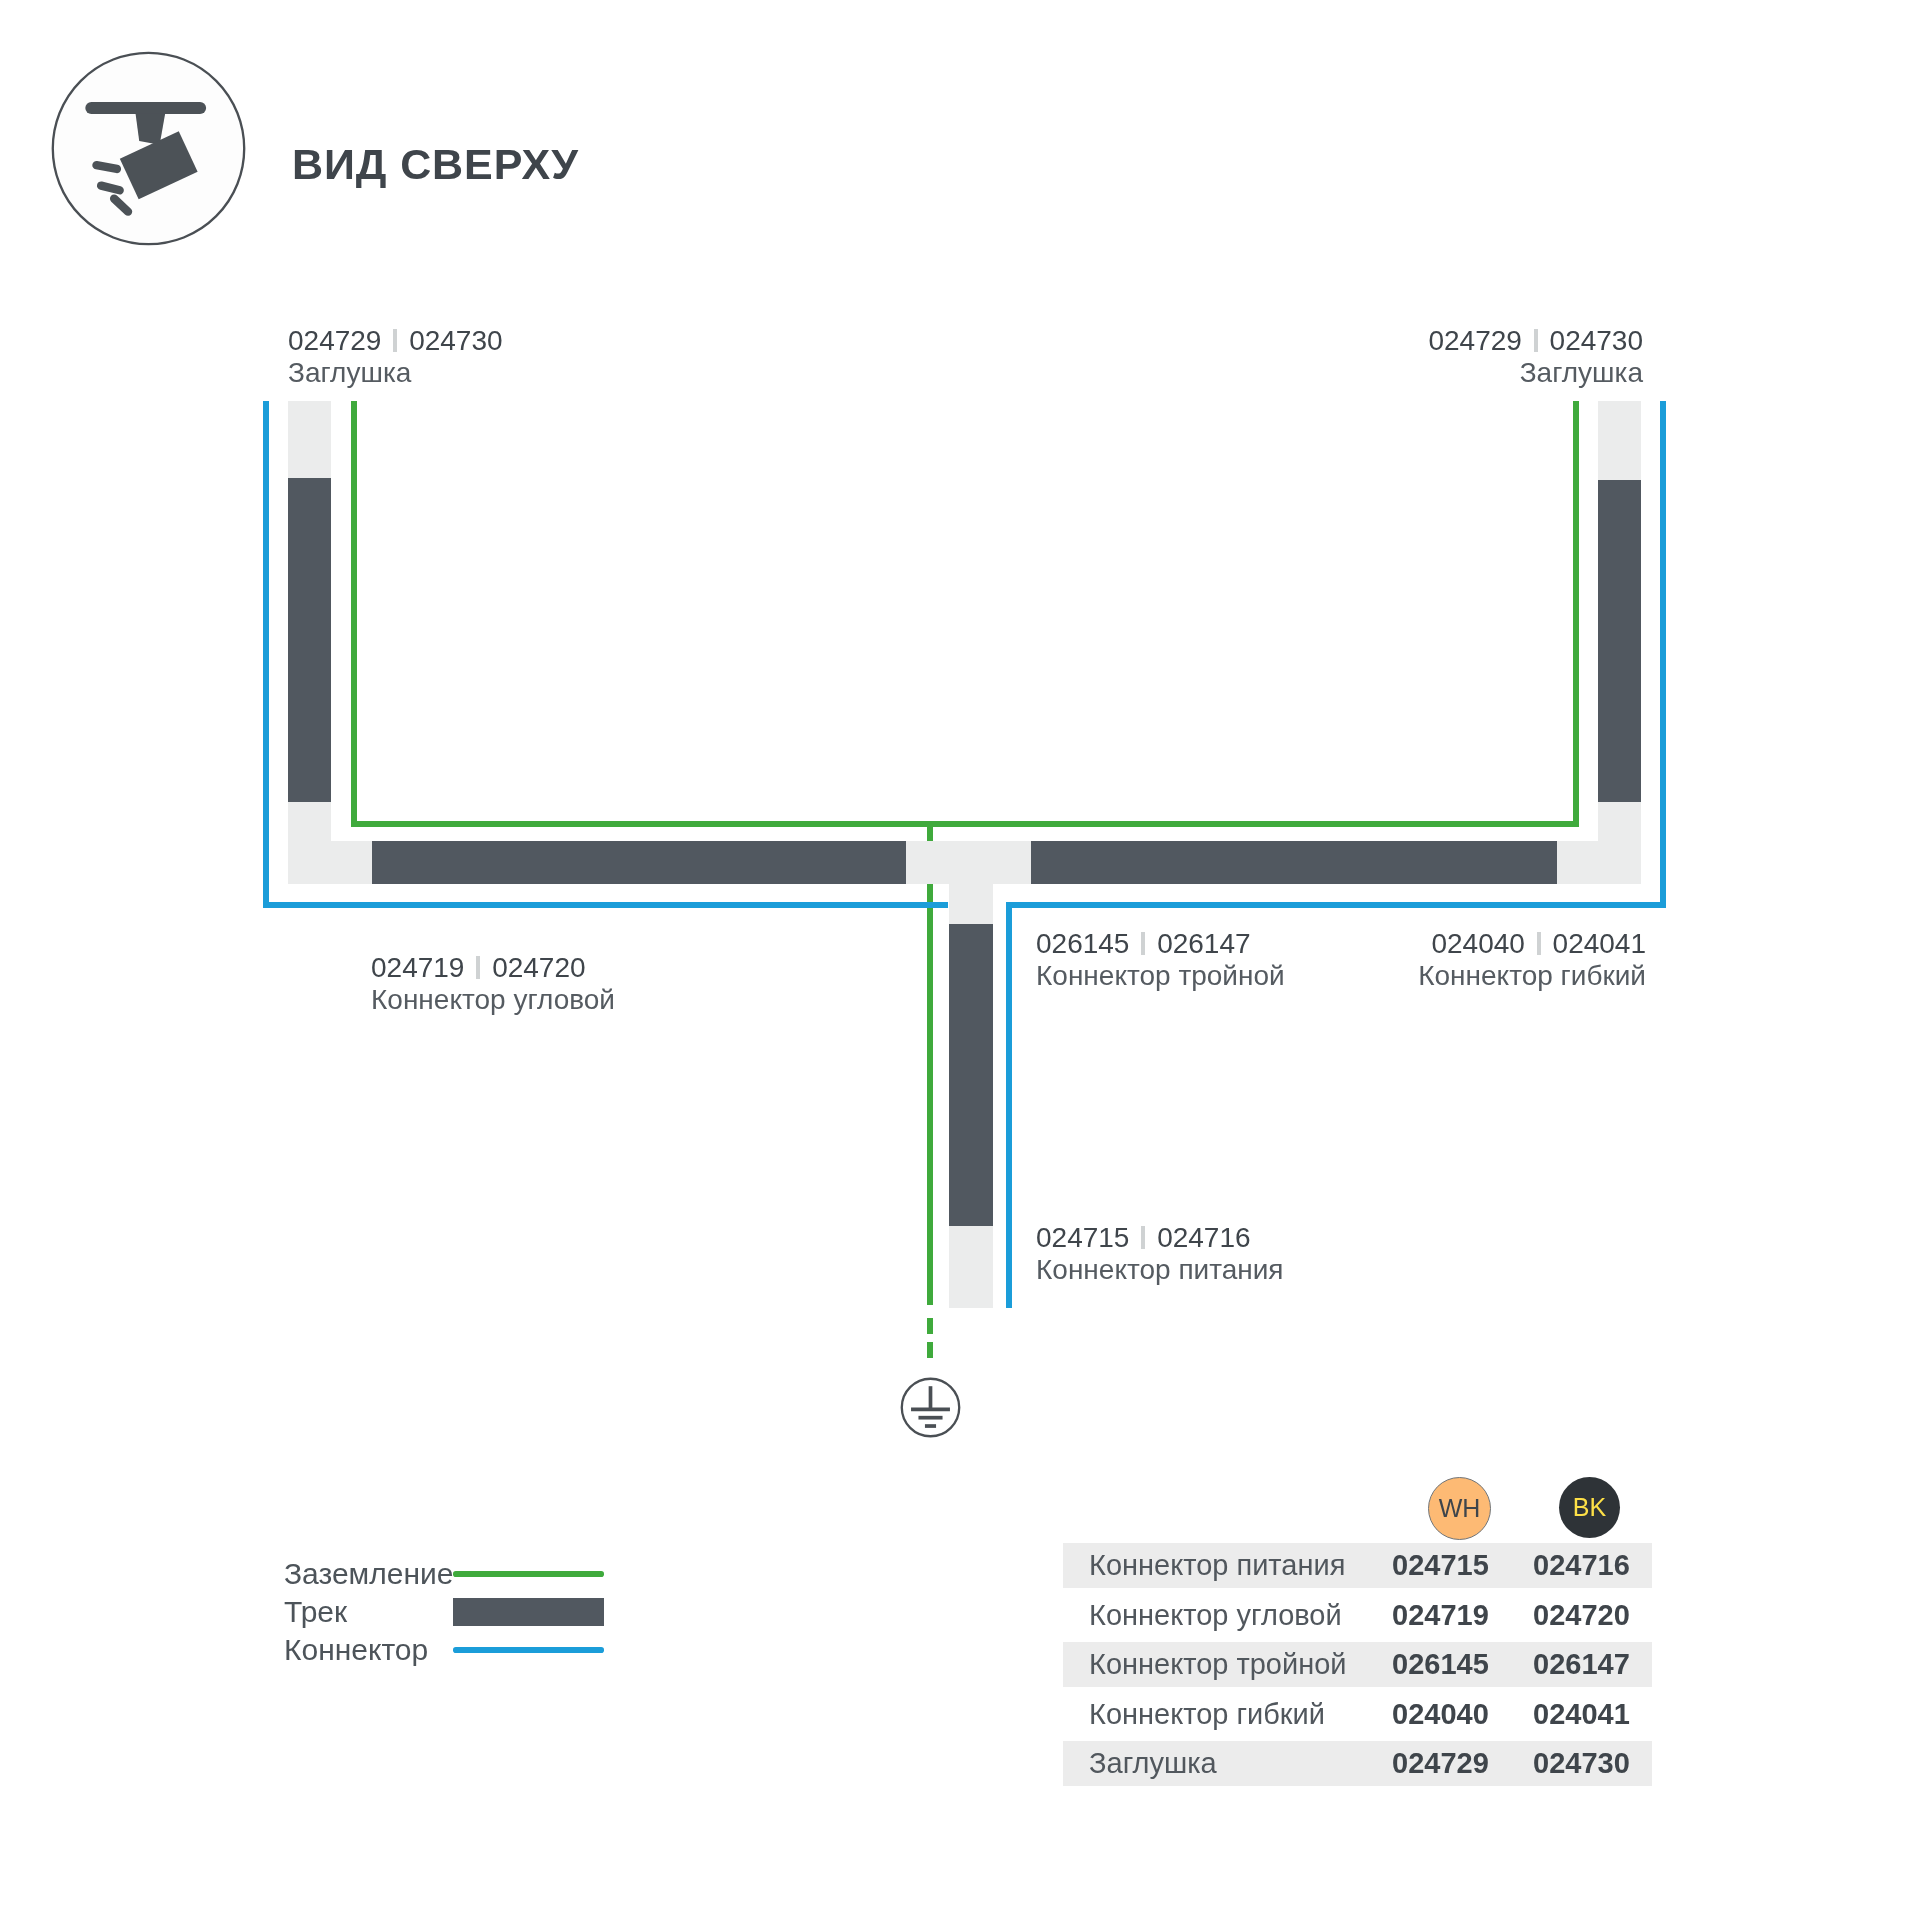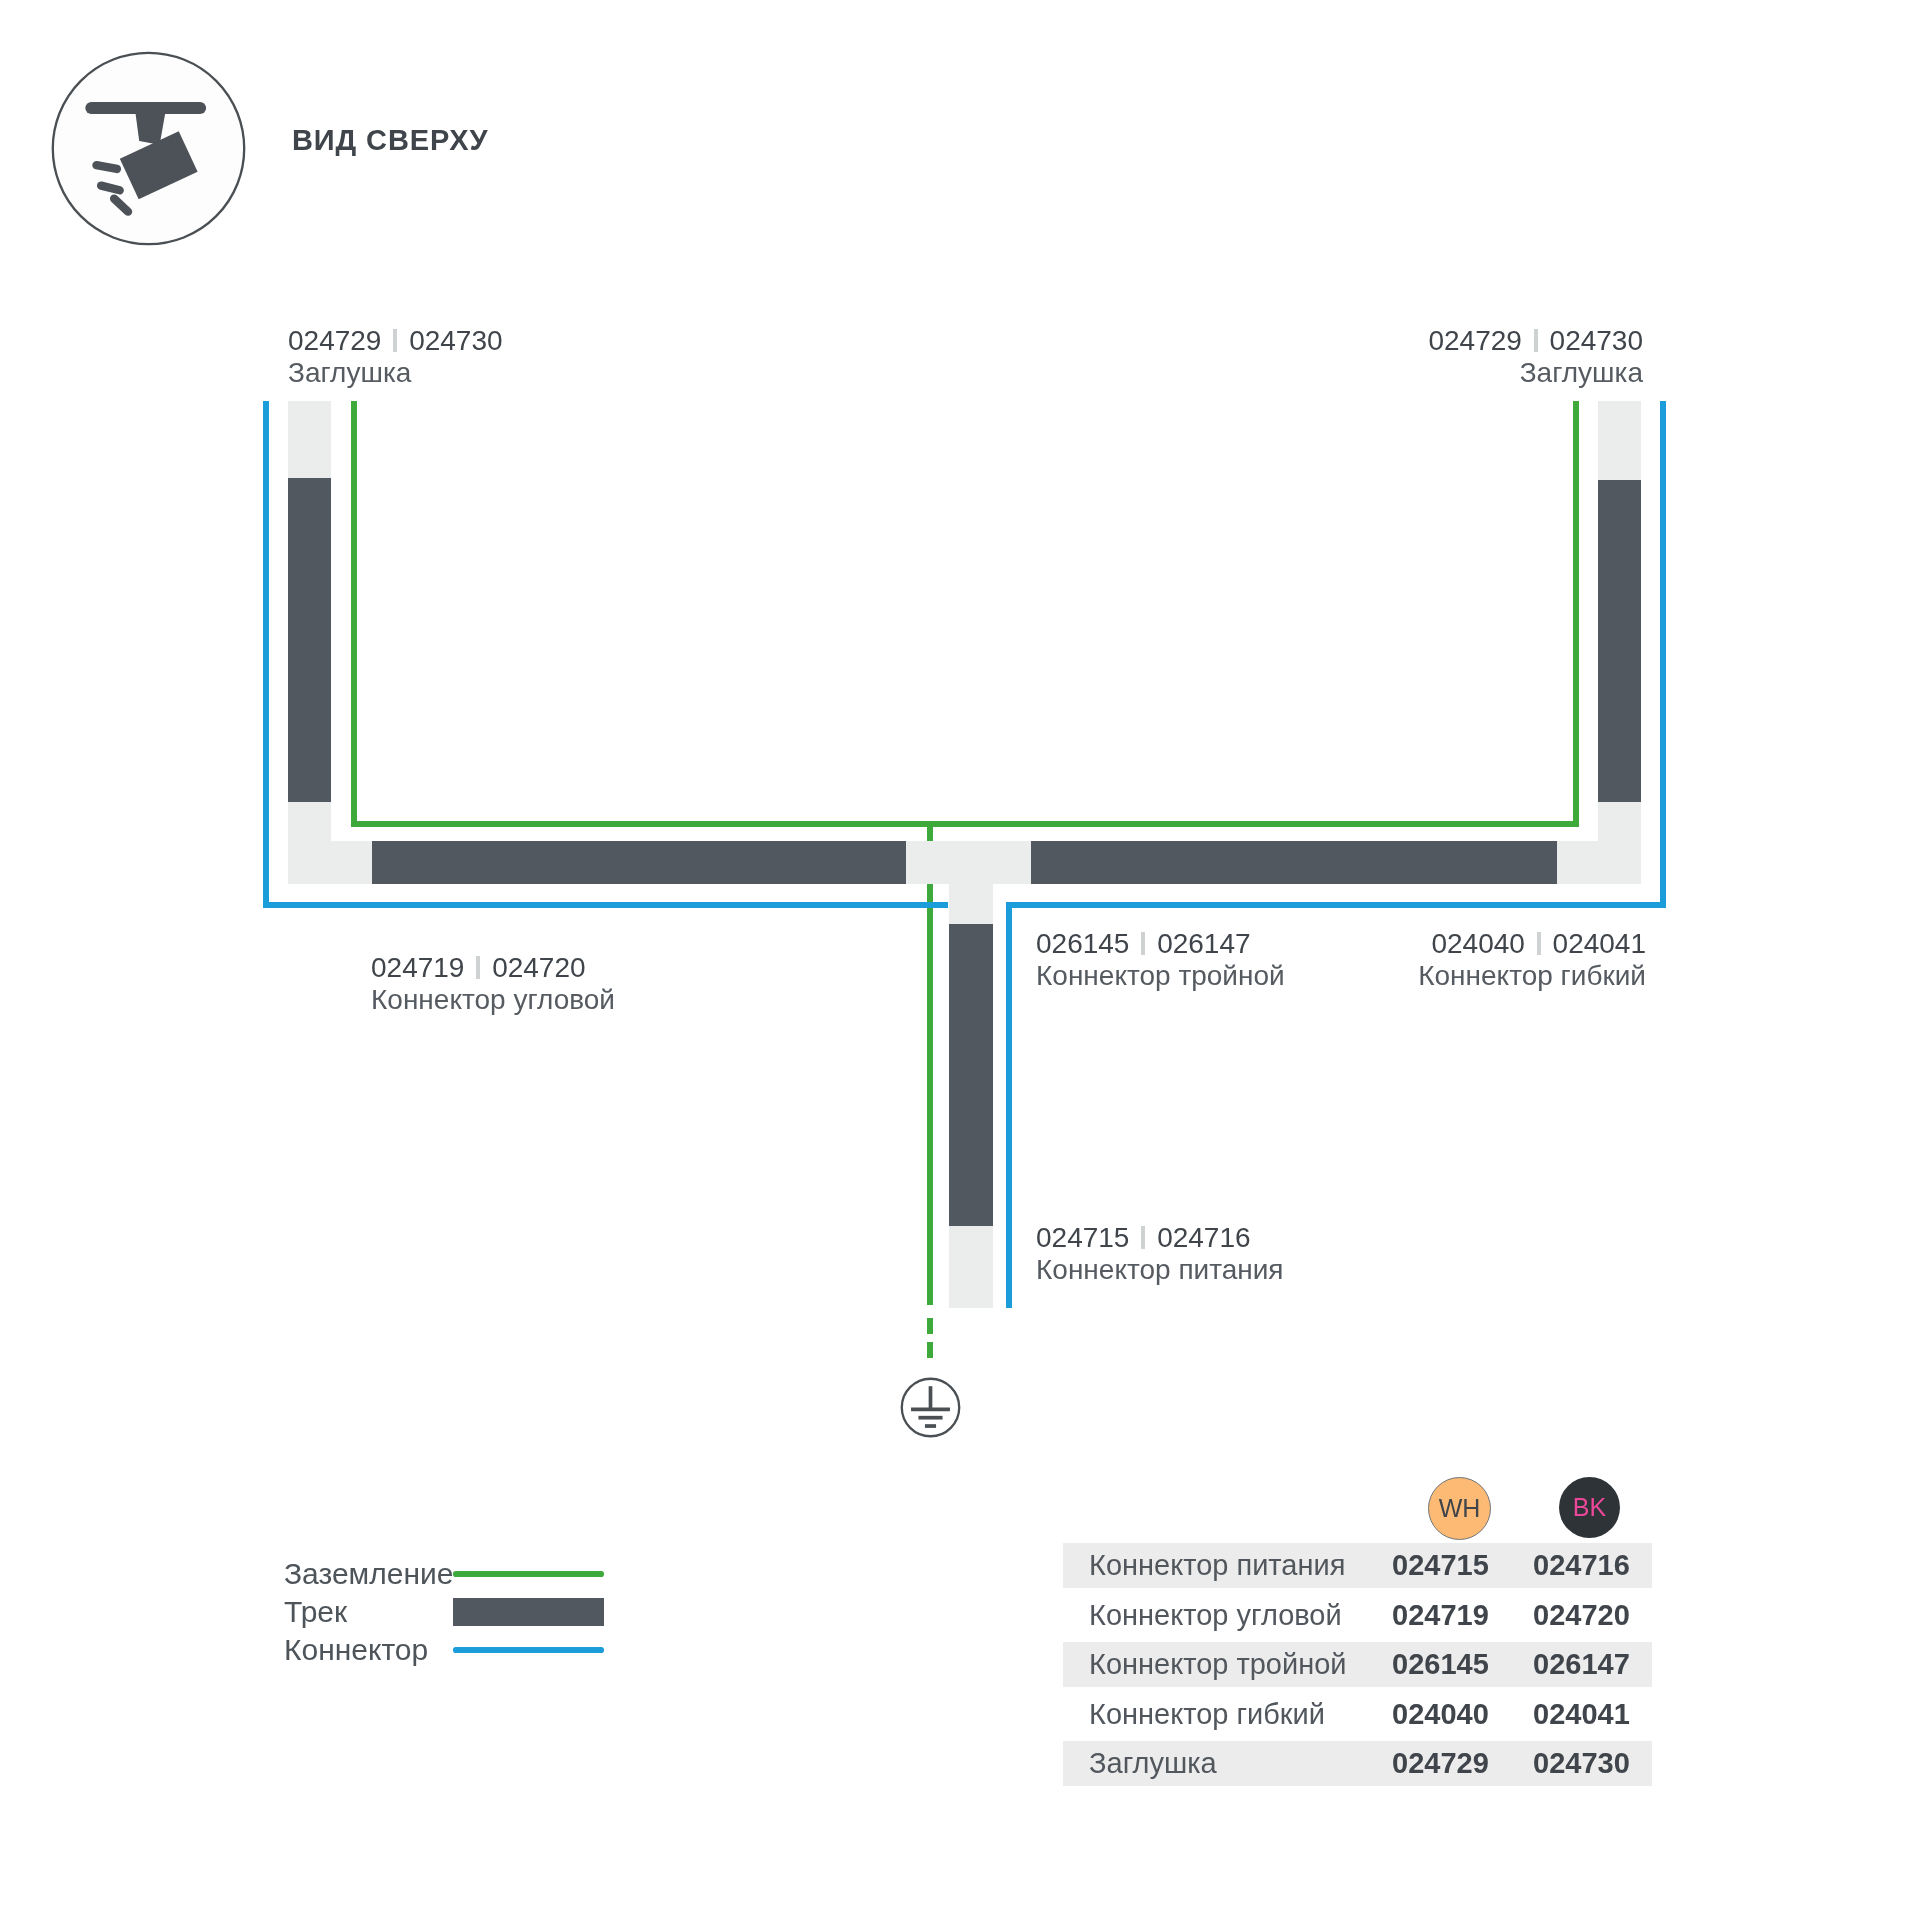--- a/index.html
+++ b/index.html
@@ -9,21 +9,21 @@
     --row_bg:#ececec; --bk_fill:#2e3337; --sep:#cfd2d3; --icon_stroke:#4a4f54;
   }
   html,body{margin:0;padding:0;background:#fff;}
   .canvas{
     position:relative;width:1929px;height:1929px;background:#ffffff;overflow:hidden;
     font-family:"Liberation Sans", sans-serif;color:var(--text_gray);
   }
   .abs{position:absolute;}
   
   .hdr-icon{left:50px;top:50px;width:197px;height:197px;}
-  .title{left:292px;top:124px;font-size:29px;font-weight:bold;color:var(--text_dark);letter-spacing:0.9px;}
+  .title{left:292px;top:140px;font-size:43px;font-weight:bold;color:var(--text_dark);letter-spacing:0.9px;}
   
   .band{position:absolute;background:var(--track_light);}
   .seg{position:absolute;background:var(--track_dark);}
   .gline{position:absolute;background:var(--ground);}
   .bline{position:absolute;background:var(--neutral);}
   .gdash{position:absolute;background:repeating-linear-gradient(to bottom,var(--ground) 0 16px,transparent 16px 24px);}
   
   .plabel{position:absolute;font-size:28px;line-height:32px;white-space:nowrap;}
   .plabel .codes{font-weight:normal;color:var(--text_dark);}
   .plabel .pname{color:var(--text_gray);}
@@ -34,21 +34,21 @@
   .lrow{display:flex;align-items:center;height:38px;}
   .llabel{width:169px;font-size:30px;color:#4d545a;}
   .lswatch{width:151px;display:flex;align-items:center;}
   .sw-line{width:151px;height:5.6px;border-radius:2.8px;}
   .sw-ground{background:var(--ground);}
   .sw-neutral{background:var(--neutral);}
   .sw-track{width:151px;height:28px;background:var(--track_dark);}
   
   .circ{position:absolute;width:61px;height:61px;border-radius:50%;display:flex;align-items:center;justify-content:center;font-size:25px;}
   .circ.wh{left:1428px;top:1477px;background:#fdba74;border:1.9px solid #70757a;color:var(--text_dark);}
-  .circ.bk{left:1559px;top:1477px;background:var(--bk_fill);color:#ec4899;}
+  .circ.bk{left:1559px;top:1477px;background:var(--bk_fill);color:#fde047;}
   .table{left:1063px;top:1543px;width:589px;}
   .trow{display:flex;align-items:center;height:45px;margin-bottom:4.6px;background:#fff;}
   .trow.gray{background:var(--row_bg);}
   .tname{flex:1;padding-left:26px;font-size:29px;color:#51575d;}
   .tcode{width:141px;text-align:center;font-size:29px;font-weight:bold;color:var(--text_dark);}
 </style>
 </head>
 <body>
 
 <div class="canvas">

